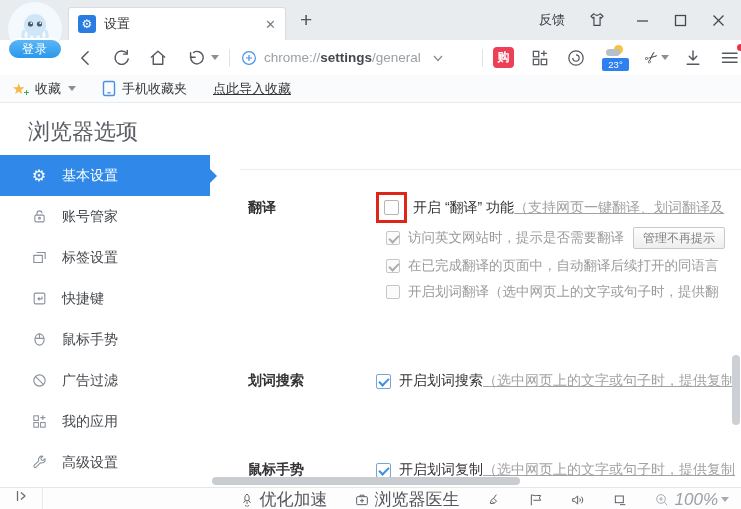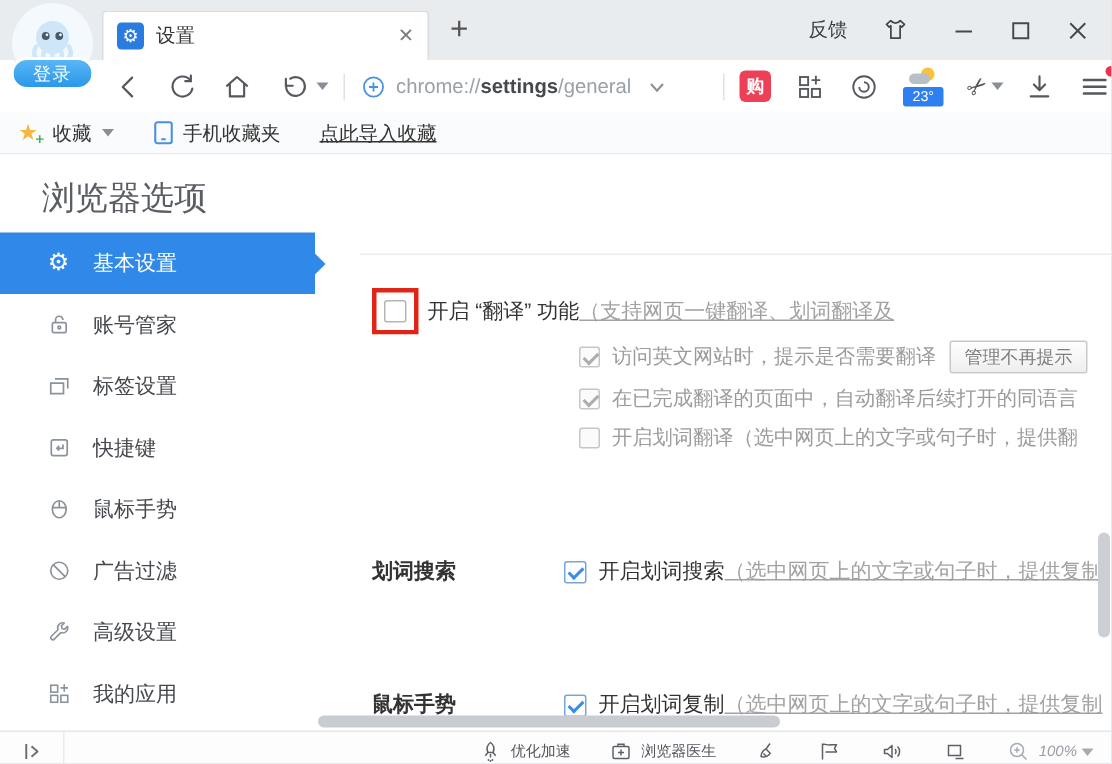--- a/index.html
+++ b/index.html
@@ -101,21 +101,21 @@
   .opt-gray { font-size:14px; color:#a2a2a2;text-decoration:underline; }
   .subrow { left:176px; font-size:13.5px; color:#9b9b9b; }
   .subrow .cb { width:14px; height:14px; margin-right:8px; }
   .mini-btn { height:22px; line-height:21px; padding:0 9px; margin-left:9px; font-size:12px; color:#7d7d7d;
     border:1px solid #c9c9c9; border-radius:2px; background:linear-gradient(#fefefe,#eeeeee); flex:none; }
   .gap8 { margin-right:8px; }
   .hscroll { position:absolute; left:2px; top:322px; width:308px; height:8px; border-radius:4px; background:#c9ccd1; }
   .vscroll { position:absolute; right:1px; top:200px; width:8px; height:70px; border-radius:4px; background:#ccd0d5; }
   
   .statusbar { position:absolute; left:0; bottom:0; right:0; height:22px; background:#fdfdfd;
-    border-top:1px solid #e4e6e8; display:flex; align-items:flex-end; font-size:10px; color:#53565c; }
+    border-top:1px solid #e4e6e8; display:flex; align-items:flex-start; font-size:17px; color:#53565c; }
   .sb-expand { width:16px; height:16px; color:#6a6f76; margin-left:14px; }
   .sb-sep { width:1px; height:21px; background:#ebebeb; margin-left:12px; }
   .sb-right { margin-left:auto; display:flex; align-items:center; padding-right:12px; }
   .sb-item { display:flex; align-items:center; margin-left:26px; }
   .sb-icon { width:16px; height:16px; color:#5c6066; margin-right:5px; }
   .sb-icon.lone { margin-right:0; }
   .sb-zoom { display:flex; align-items:center; color:#9aa0a6; margin-left:26px;font-style:italic; }
   .sb-zoom .sb-icon { color:#a5abb3; }
   svg { display:block; }
 </style>
@@ -324,43 +324,44 @@
         <span class="nav-icon">
           <svg viewBox="0 0 24 24" fill="none" stroke="currentColor" stroke-width="1.6">
               <circle cx="12" cy="12" r="8"></circle>
               <path d="M6.5 6.5 L17.5 17.5"></path>
             </svg>
         </span>
         <span class="nav-label">广告过滤</span>
       </div>
       <div class="nav-item">
         <span class="nav-icon">
-          <svg viewBox="0 0 24 24" fill="none" stroke="currentColor" stroke-width="1.5" stroke-linejoin="round">
-              <path d="M19.8 6.4 a4.8 4.8 0 0 1 -6.3 5.9 l-6.2 6.2 a1.9 1.9 0 0 1 -2.7 -2.7 l6.2 -6.2 a4.8 4.8 0 0 1 5.9 -6.3 l-2.7 2.7 l0.6 2.5 l2.5 0.6 z"></path>
-            </svg>
-        </span>
-        <span class="nav-label">高级设置</span>
-      </div>
-      <div class="nav-item">
-        <span class="nav-icon">
           <svg viewBox="0 0 24 24" fill="none" stroke="currentColor" stroke-width="1.5">
               <rect x="4" y="4" width="6.5" height="6.5"></rect>
               <rect x="4" y="13.5" width="6.5" height="6.5"></rect>
               <rect x="13.5" y="13.5" width="6.5" height="6.5"></rect>
               <path d="M16.7 3 V10 M13.2 6.5 H20.2"></path>
             </svg>
         </span>
         <span class="nav-label">我的应用</span>
       </div>
+      <div class="nav-item">
+        <span class="nav-icon">
+          <svg viewBox="0 0 24 24" fill="none" stroke="currentColor" stroke-width="1.5" stroke-linejoin="round">
+              <path d="M19.8 6.4 a4.8 4.8 0 0 1 -6.3 5.9 l-6.2 6.2 a1.9 1.9 0 0 1 -2.7 -2.7 l6.2 -6.2 a4.8 4.8 0 0 1 5.9 -6.3 l-2.7 2.7 l0.6 2.5 l2.5 0.6 z"></path>
+            </svg>
+        </span>
+        <span class="nav-label">高级设置</span>
+      </div>
     </div>
 
     <div class="content">
       <div class="sep"></div>
 
       <div class="crow" style="top:37px; height:31px;">
+        <span class="sec-label">翻译</span>
         <span class="redbox">
           <span class="cb"></span>
         </span>
         <span class="opt-dark gap8" style="margin-right:0">开启 “翻译” 功能</span>
         <span class="opt-gray">（支持网页一键翻译、划词翻译及</span>
       </div>
 
       <div class="crow subrow" style="top:70px; height:25px;">
         <span class="cb gray checked"></span>
         <span>访问英文网站时，提示是否需要翻译</span>

